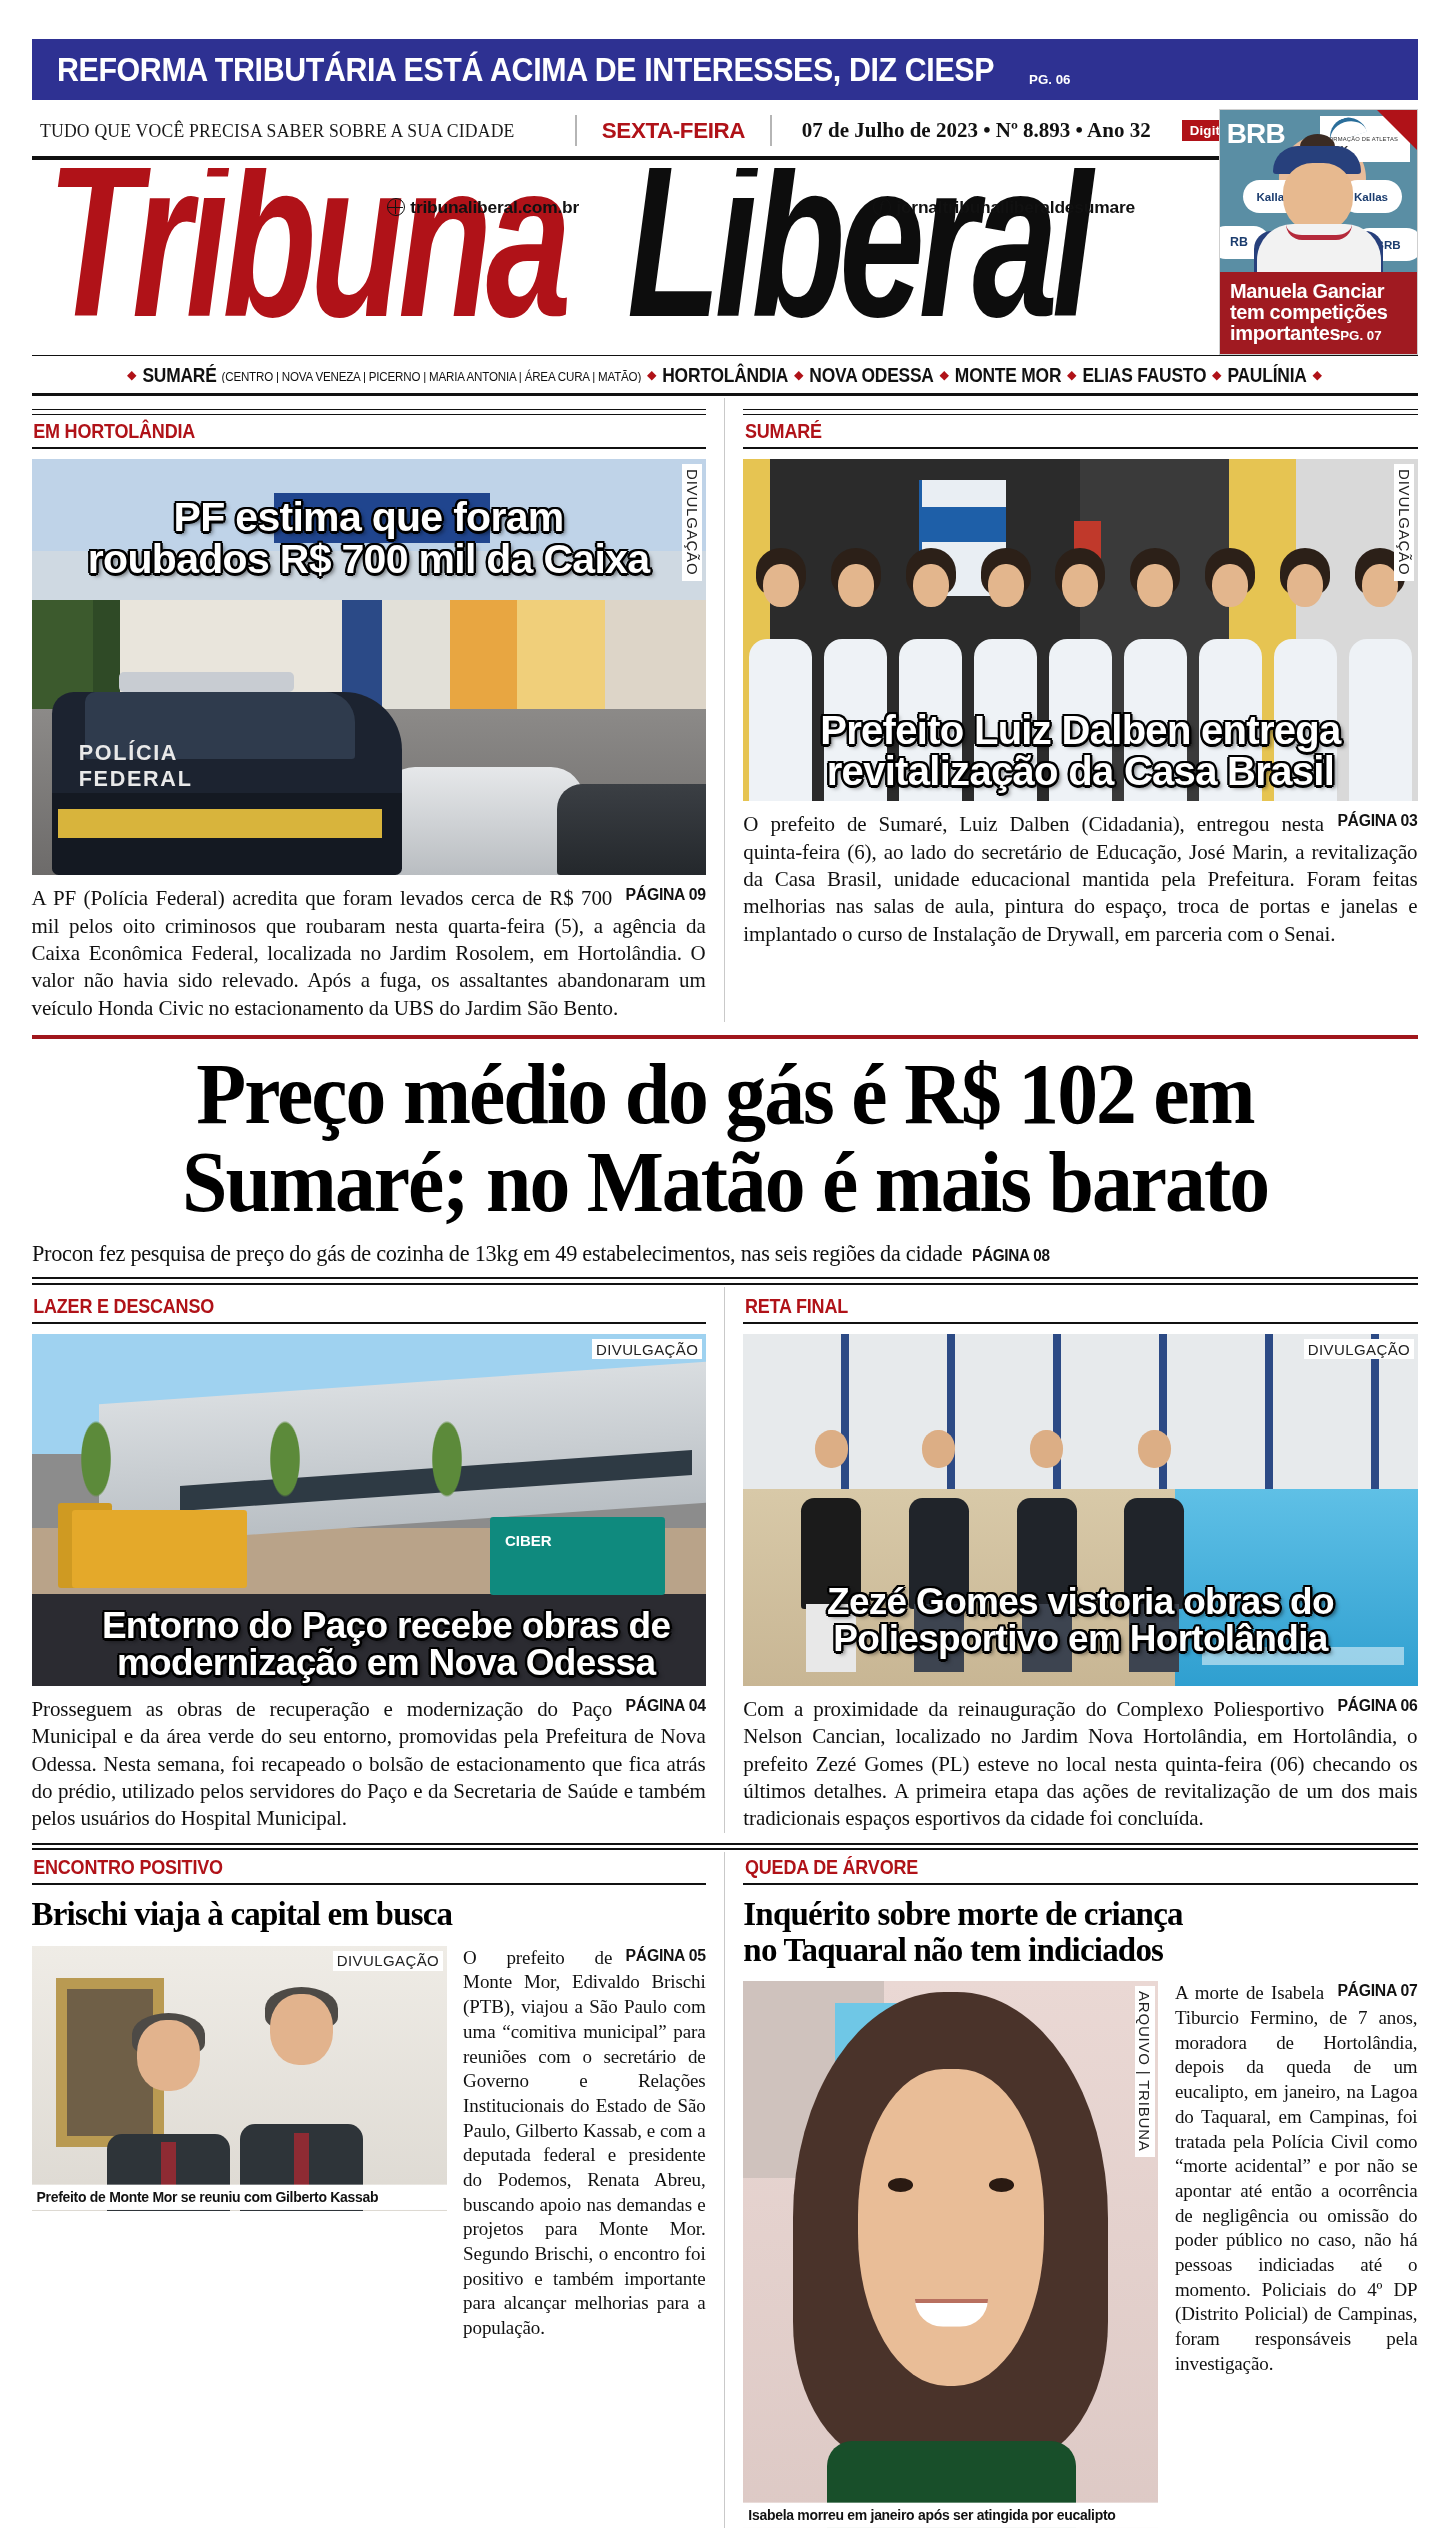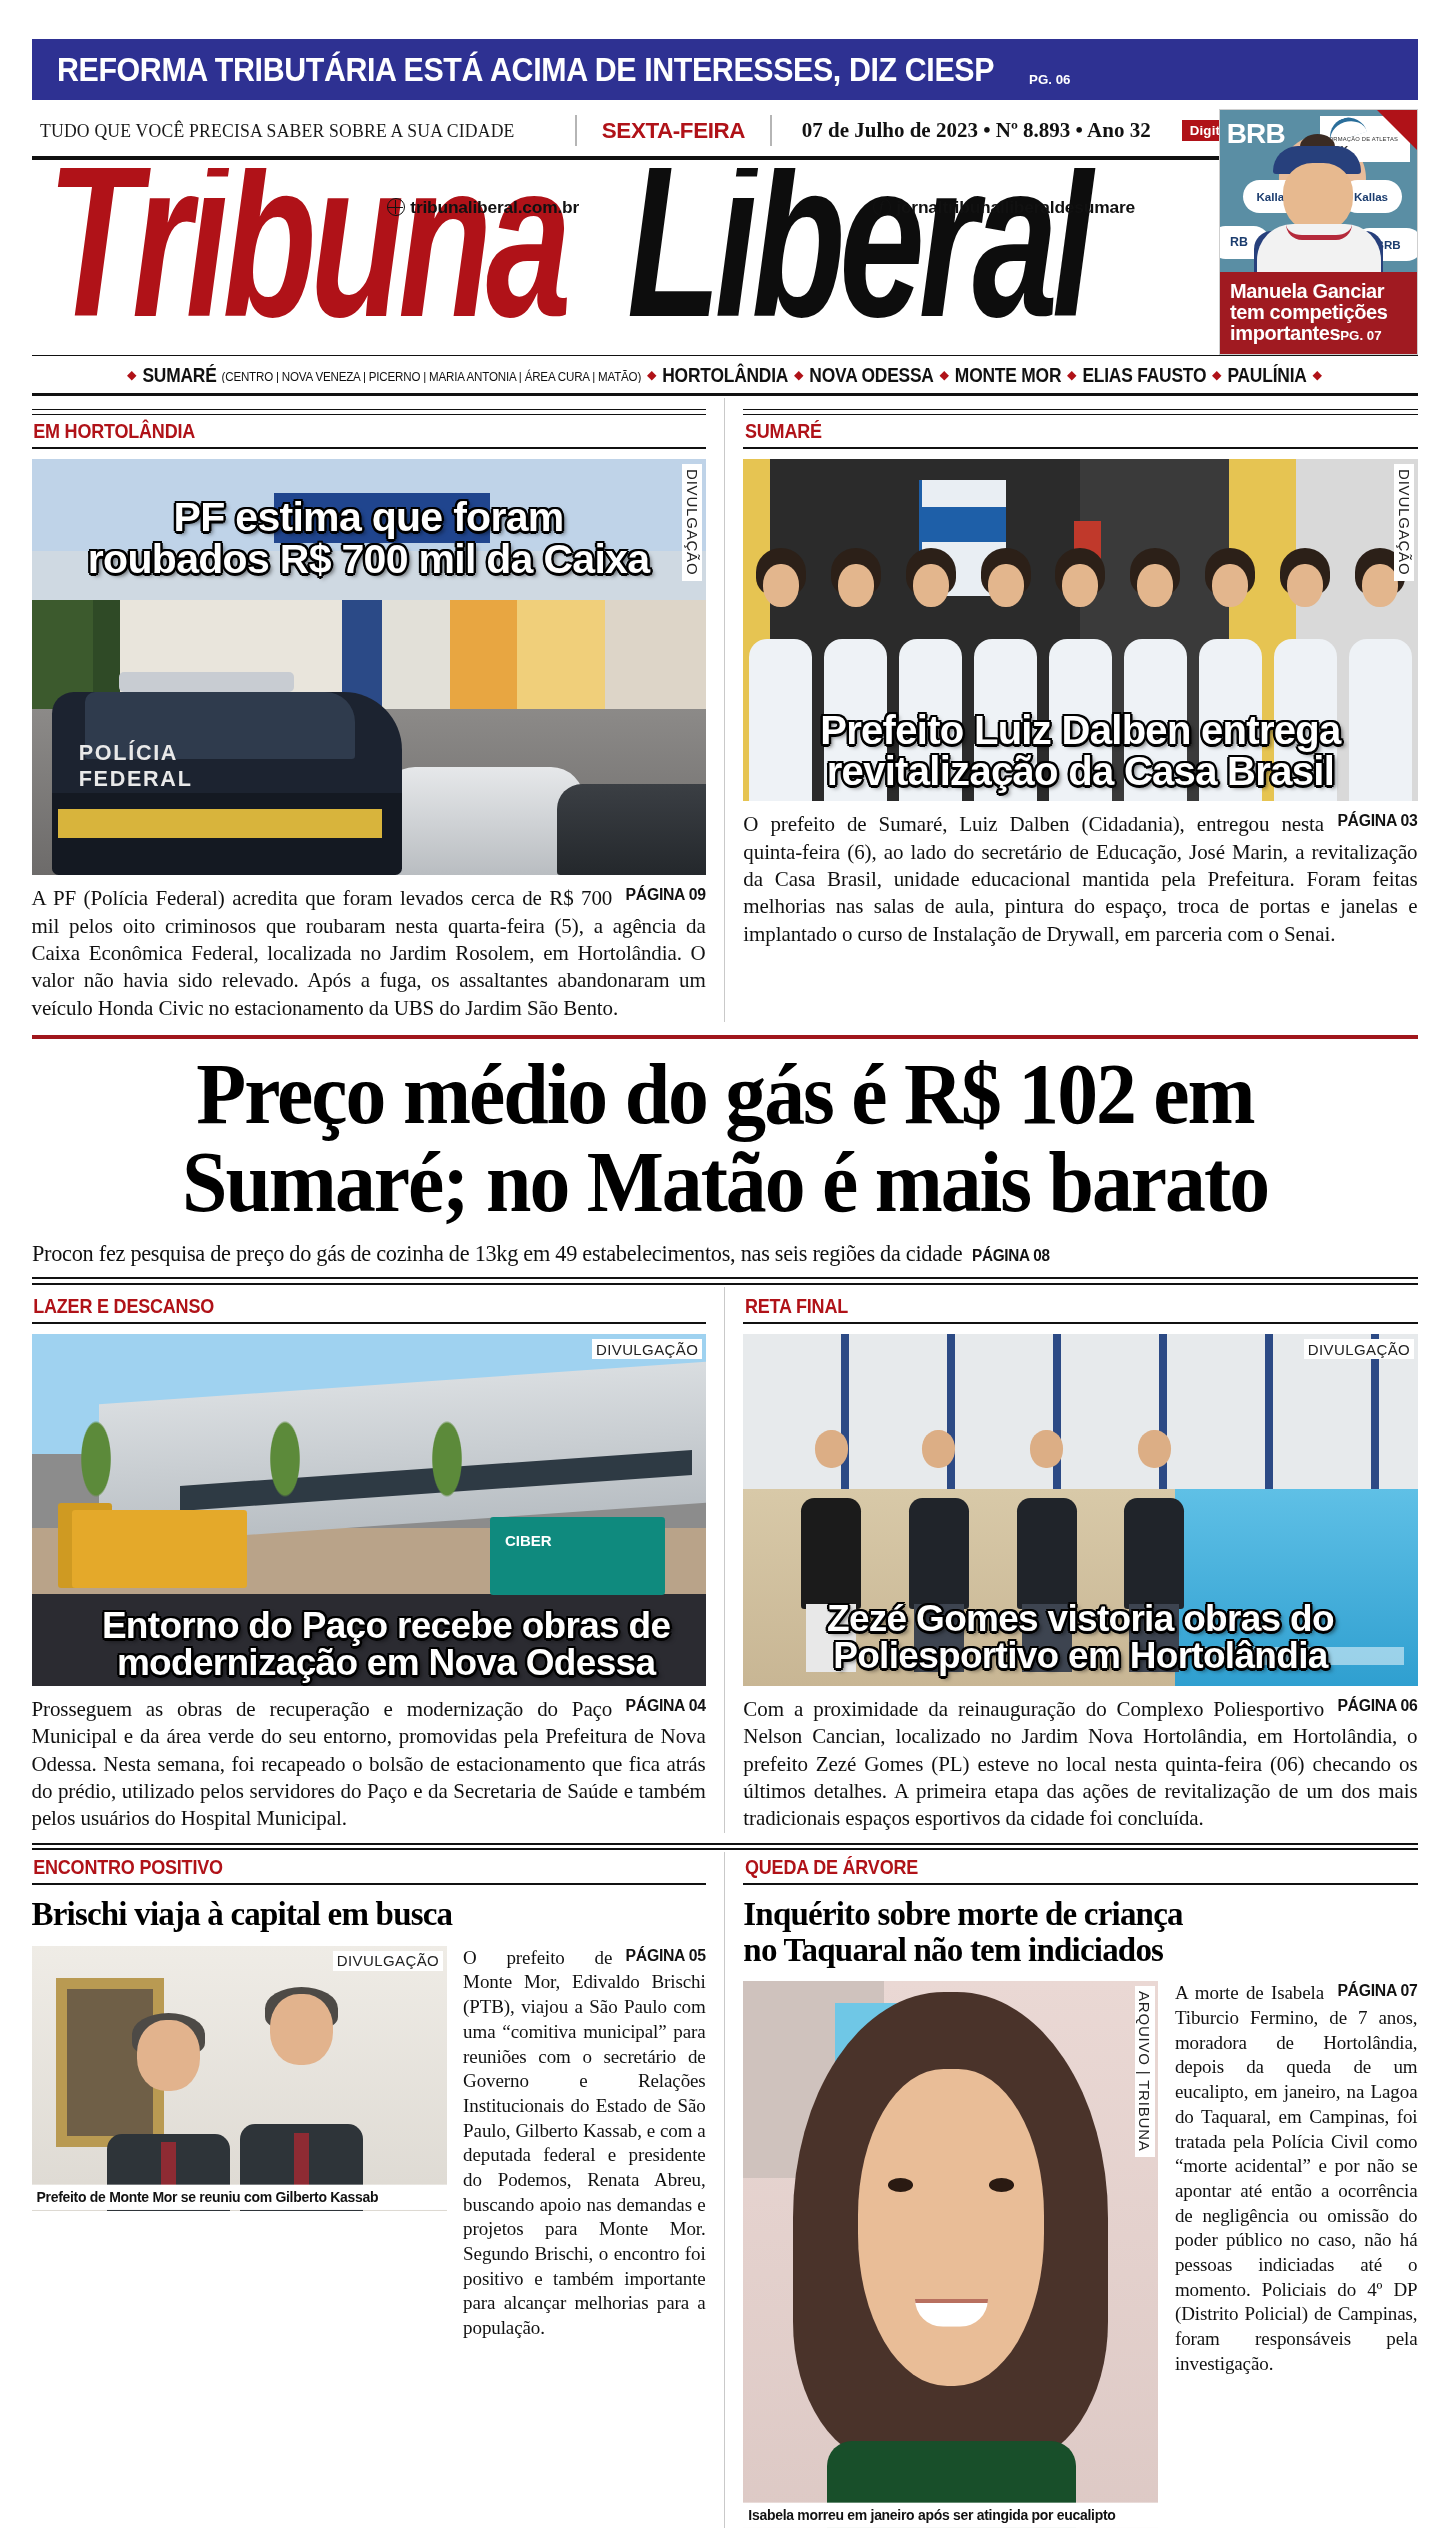--- a/index.html
+++ b/index.html
@@ -911,21 +911,21 @@
               <div class="body"></div>
               <div class="legs"></div>
             </div>
           <div class="p">
               <div class="head"></div>
               <div class="body"></div>
               <div class="legs"></div>
             </div>
         </div>
         <div class="cred horiz">DIVULGAÇÃO</div>
-        <div class="overlay-title" style="bottom:11px; font-size:37px;">
+        <div class="overlay-title" style="bottom:28px; font-size:37px;">
           <div>Zezé Gomes vistoria obras do</div>
           <div>Poliesportivo em Hortolândia</div>
         </div>
       </div>
       <div class="body-text">
         <span class="pagina">PÁGINA 06</span>
         <span>Com a proximidade da reinauguração do Complexo Poliesportivo Nelson Cancian, localizado no Jardim Nova Hortolândia, em Hortolândia, o prefeito Zezé Gomes (PL) esteve no local nesta quinta-feira (06) checando os últimos detalhes. A primeira etapa das ações de revitalização de um dos mais tradicionais espaços esportivos da cidade foi concluída.</span>
       </div>
     </div>
   </div>

